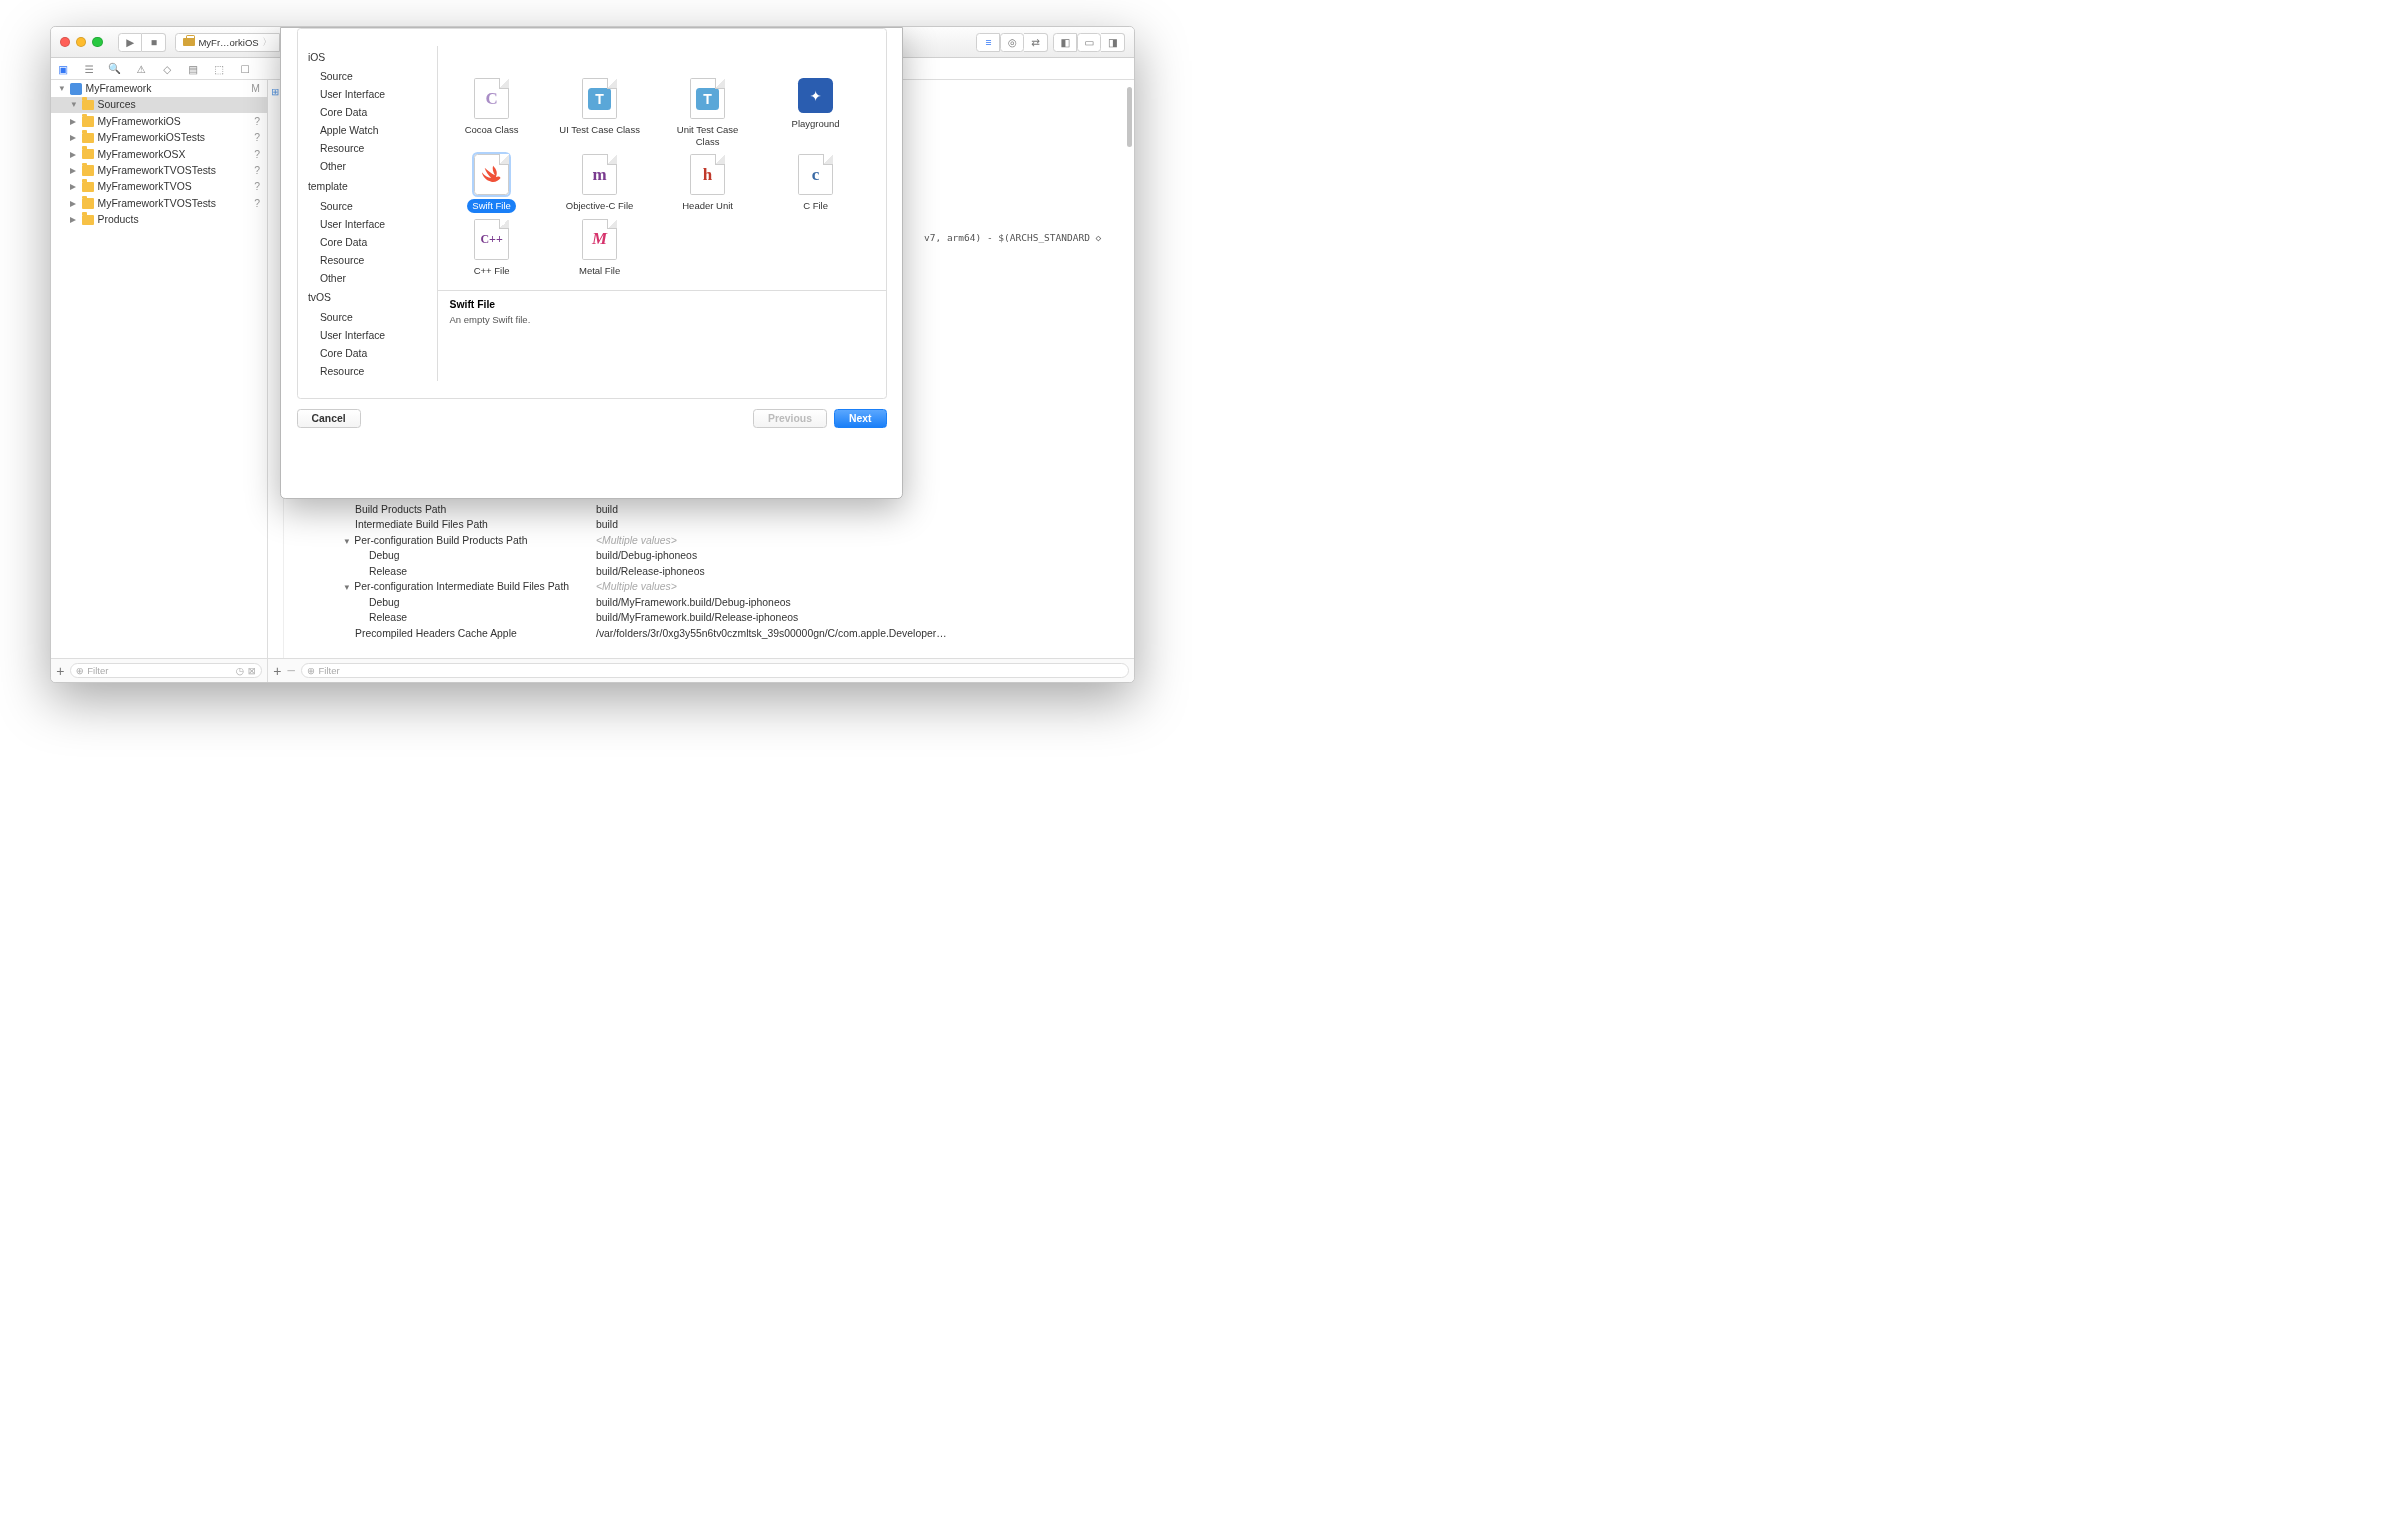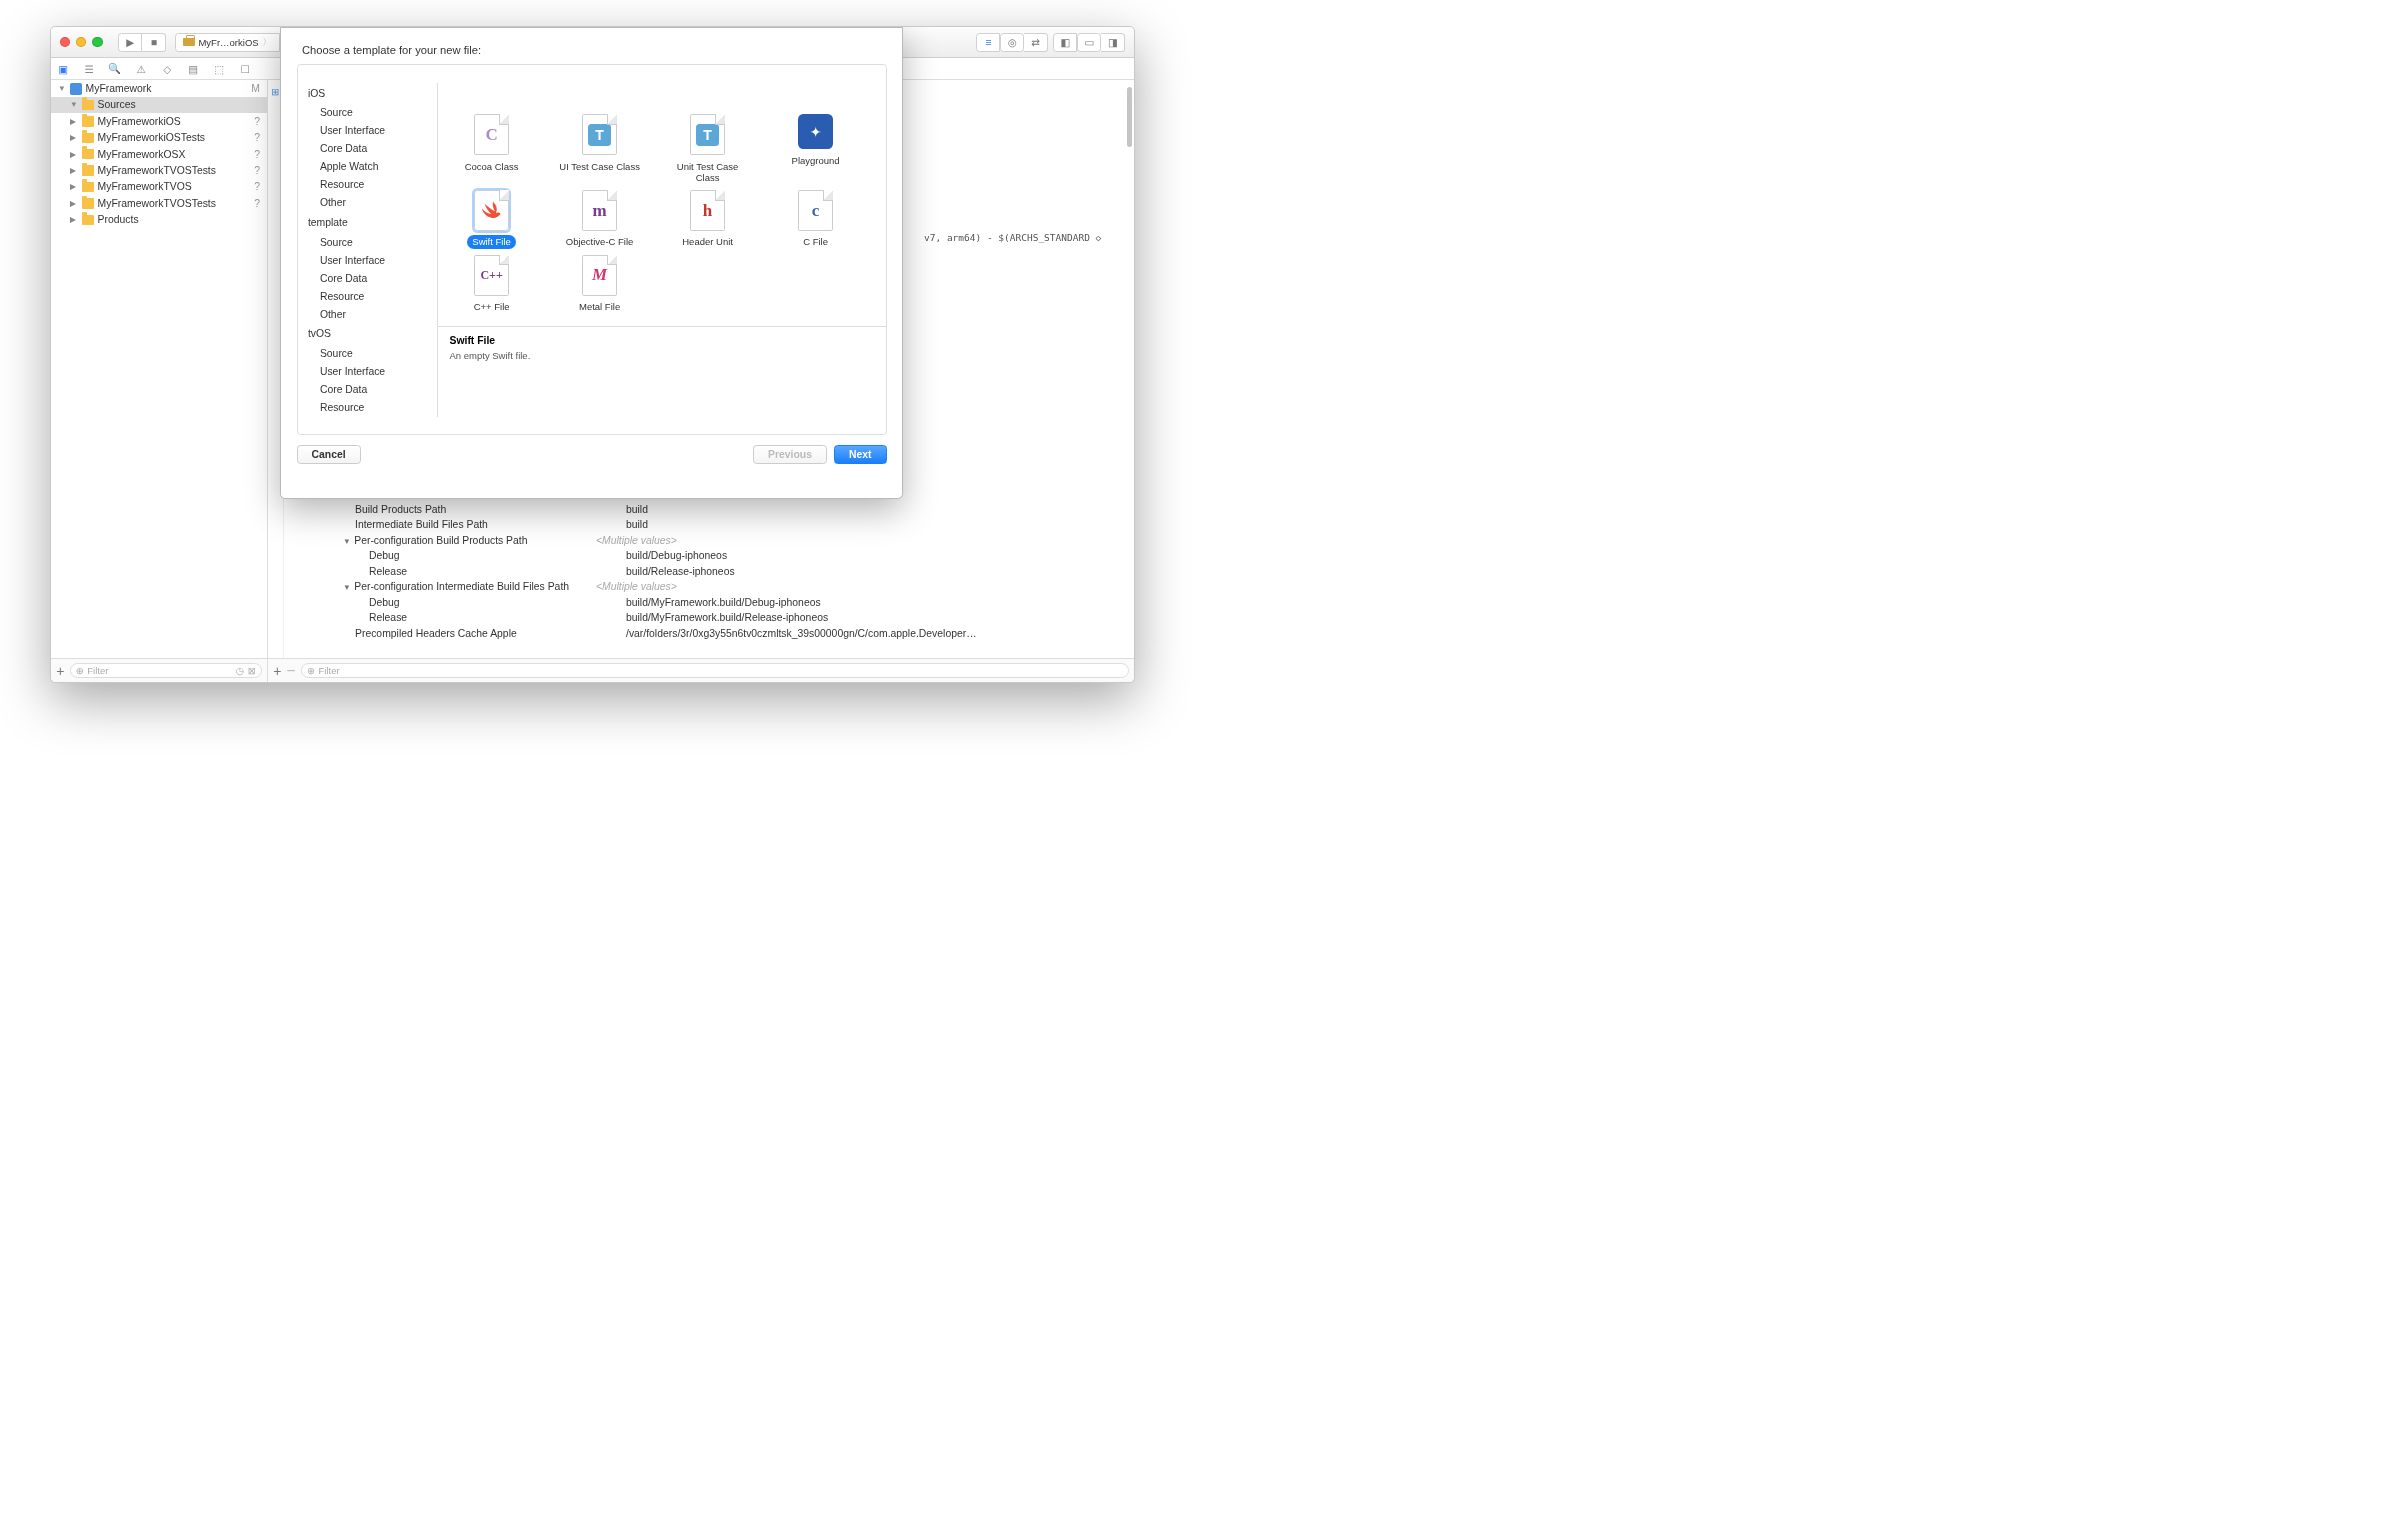--- a/index.html
+++ b/index.html
@@ -34,21 +34,21 @@
 .tree-row .flag{margin-left:auto;color:#999;}
 .tree-row .proj{width:12px;height:12px;background:#4a90e2;border-radius:1.7px;}
 .indent1{padding-left:19px;}
 .editor { flex:1; position:relative; background:#fff; }
 .gutter { position:absolute; left:0; top:0; width:15.5px; height:100%; border-right:0.9px solid #eee; display:flex; flex-direction:column; align-items:center; padding-top:5.2px; gap:5.2px;color:#4a90e2;font-size:9.5px;}
 .settings{position:absolute;left:35px;top:0;right:0;bottom:0;font-size:10.4px;color:#333;overflow:hidden;padding-top:7px;}
 .settings-scroll{position:absolute;right:1.7px;top:7px;width:5.2px;height:60px;background:#c4c4c4;border-radius:2.6px;}
 .build-row{display:flex;height:15.5px;align-items:center;}
 .build-row .label{width:293px;padding-left:52px;color:#333;}
 .build-row .label.sub{padding-left:66px;}
-.build-row .value{color:#333;margin-left:30px;}
+.build-row .value{color:#333;}
 .build-row .placeholder{color:#aaa;font-style:italic;}
 .section-head{font-weight:600;padding-left:10.4px;display:flex;align-items:center;gap:3.5px;height:19px;}
 .bottombar{position:absolute;bottom:0;left:0;right:0;height:24px;border-top:0.9px solid #ddd;background:#fafafa;display:flex;}
 .bb-left{width:217px;border-right:0.9px solid #ddd;display:flex;align-items:center;padding:0 5.2px;gap:5.2px;}
 .bb-mid{flex:1;display:flex;align-items:center;padding:0 5.2px;gap:5.2px;}
 .bb-left .plus,.bb-mid .plus{color:#777;font-size:14px;}
 .filterbox{flex:1;height:15.5px;border:0.9px solid #ddd;border-radius:7.8px;background:#fff;display:flex;align-items:center;padding:0 5.2px;gap:3.5px;color:#aaa;font-size:9.5px;}
 .modal-backdrop{position:absolute;left:229px;top:0;width:623px;height:472px;background:#fff;border:0.9px solid #b8b8b8;border-radius:0 0 5.2px 5.2px;box-shadow:0 10.4px 35px rgba(0,0,0,0.3);}
 .modal-title{font-size:11.2px;color:#333;padding:15.5px 21px 8.6px;}
 .modal-body{display:flex;height:371px;border:0.9px solid #ddd;margin:0 15.5px;border-radius:3.5px;overflow:hidden;align-items:center;}
@@ -260,21 +260,20 @@
       <span class="plus">+</span>
       <span class="plus" style="font-size:15.5px;color:#bbb">−</span>
       <div class="filterbox">
         <span>⊕</span>
         <span>Filter</span>
       </div>
     </div>
   </div>
 
   <div class="modal-backdrop">
-    <div class="modal-title">Choose a template for your new file:</div>
     <div class="modal-body">
       <div class="cat-pane" id="cat-pane">
           <div class="cat-head">iOS</div>
           <div class="cat-item">Source</div>
           <div class="cat-item">User Interface</div>
           <div class="cat-item">Core Data</div>
           <div class="cat-item">Apple Watch</div>
           <div class="cat-item">Resource</div>
           <div class="cat-item">Other</div>
           <div class="cat-head">template</div>

